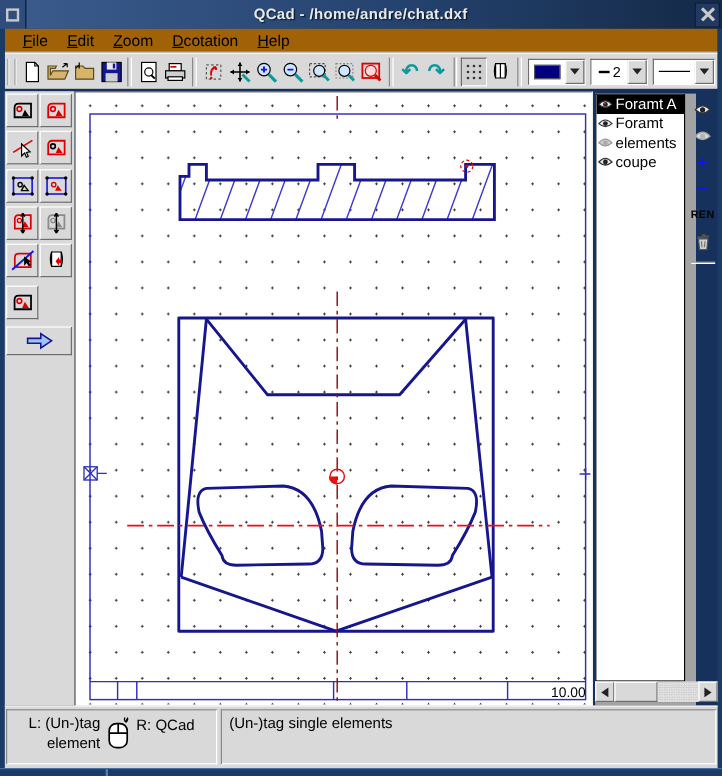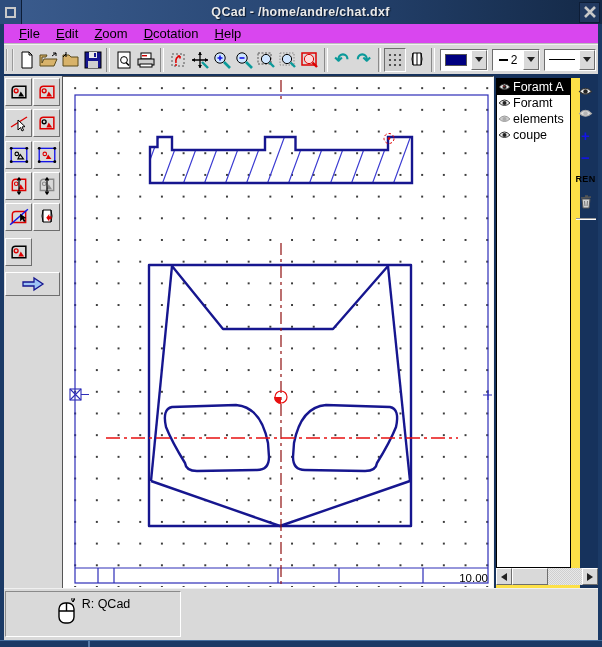--- a/index.html
+++ b/index.html
@@ -16,21 +16,21 @@
     display:flex; align-items:center; }
   .sysmenu-btn { width:22px; height:24px; background:#2e4d7d;
     border-right:1px solid #0d1d36; display:flex; align-items:center; justify-content:center; }
   .sysmenu-icon { width:11px; height:11px; border:2px solid #c9c9c9; background:transparent; }
   .title-text { flex:1; text-align:center; color:#e9e9e9; font-weight:bold; font-size:12.5px;
     letter-spacing:.3px; text-shadow:1px 1px 1px #0a1527; }
   .close-btn { width:21px; height:21px; margin-right:2px; background:#223a61;
     border:1px solid #0d1d36; display:flex; align-items:center; justify-content:center; }
   
   .menubar { position:absolute; left:4px; top:24px; width:594px; height:20px;
-    background:#d946ef; display:flex; align-items:center; padding-left:12px; gap:0;
+    background:#a16207; display:flex; align-items:center; padding-left:12px; gap:0;
     border-bottom:1px solid #bdbdbd; }
   .menu-item { padding:2px 13px 2px 3px; font-size:13px; }
   .accel { text-decoration:underline; }
   
   .toolbar { position:absolute; left:4px; top:44px; width:594px; height:30px;
     background:#d9d9d9; display:flex; align-items:center; border-top:1px solid #f2f2f2; }
   .tb-handle { width:8px; height:22px; margin:0 2px;
     border-left:2px groove #eee; border-right:2px groove #eee; }
   .tbsep { width:4px; height:24px; margin:0 3px; border-left:1px solid #8a8a8a; border-right:1px solid #fff; }
   .tb { width:24px; height:24px; background:#d9d9d9; border:1px solid #d9d9d9;
@@ -56,21 +56,21 @@
   
   .canvas { position:absolute; left:62px; top:76px; width:432px; height:528px;
     background:#fff; border:1px solid; border-color:#555 #f5f5f5 #f5f5f5 #555; }
   .canvas-inner { position:absolute; left:0; top:0; width:430px; height:510px;
     background-image:radial-gradient(#3c3c3c .8px, transparent 1px);
     background-size:21.7px 21.7px; background-position:23px 22px; }
   .canvas-inner svg { position:absolute; left:0; top:0; }
   .gridlabel { position:absolute; right:5px; bottom:3px; font-size:11.5px; color:#000;
     background:transparent; }
   
-  .layerpanel { position:absolute; left:496px; top:78px; width:84px; height:510px; background:#fde047; }
+  .layerpanel { position:absolute; left:496px; top:78px; width:84px; height:510px; background:#a3a3a3; }
   .layerlist { position:absolute; left:0; top:0; width:75px; height:490px; background:#fff;
     border:1px solid #000; overflow:hidden; }
   .lrow { height:16px; display:flex; align-items:center; gap:2px; padding-left:1px;
     font-size:12.5px; white-space:nowrap; }
   .lrow.sel { background:#000; color:#fff; }
   .lcol { position:absolute; left:77px; top:0; width:25px; height:490px;
     display:flex; flex-direction:column; align-items:center; padding-top:4px; gap:4px; }
   .lcol .lbtn { width:20px; height:18px; border:none; background:transparent;
     display:flex; align-items:center; justify-content:center; font-family:"Liberation Sans",sans-serif; }
   .pm { color:#1414e6; font-weight:bold; font-size:15px; line-height:1; }
@@ -510,23 +510,30 @@
     <div class="sthumb"></div>
     <div class="strack"></div>
     <div class="sbtn">
         <div class="tri-r"></div>
       </div>
   </div>
 </div>
 
 <div class="statusbar">
   <div class="scell scell2">
+    <div class="mhelp-left">
+      <div>L: (Un-)tag</div>
+      <div>element</div>
+    </div>
     <svg width="22" height="30" viewBox="0 0 22 30">
       <path d="M17,6 Q19,4 18,2 M17,6 Q15,4 16,2 M17,6 Q17,3 19,3" stroke="#000" fill="none"></path>
       <rect x="3" y="7" width="15" height="20" rx="6" fill="#fff" stroke="#000" stroke-width="1.4"></rect>
       <path d="M3,15 L18,15 M10.5,7 L10.5,15" stroke="#000" stroke-width="1.4"></path>
     </svg>
     <div class="mhelp-right">R: QCad</div>
   </div>
+  <div class="scell scell3">
+    <span>(Un-)tag single elements</span>
+  </div>
 </div>
 
 <div class="bottomstrip"></div>
 <div class="bottomnotch"></div>
 
 </body></html>

